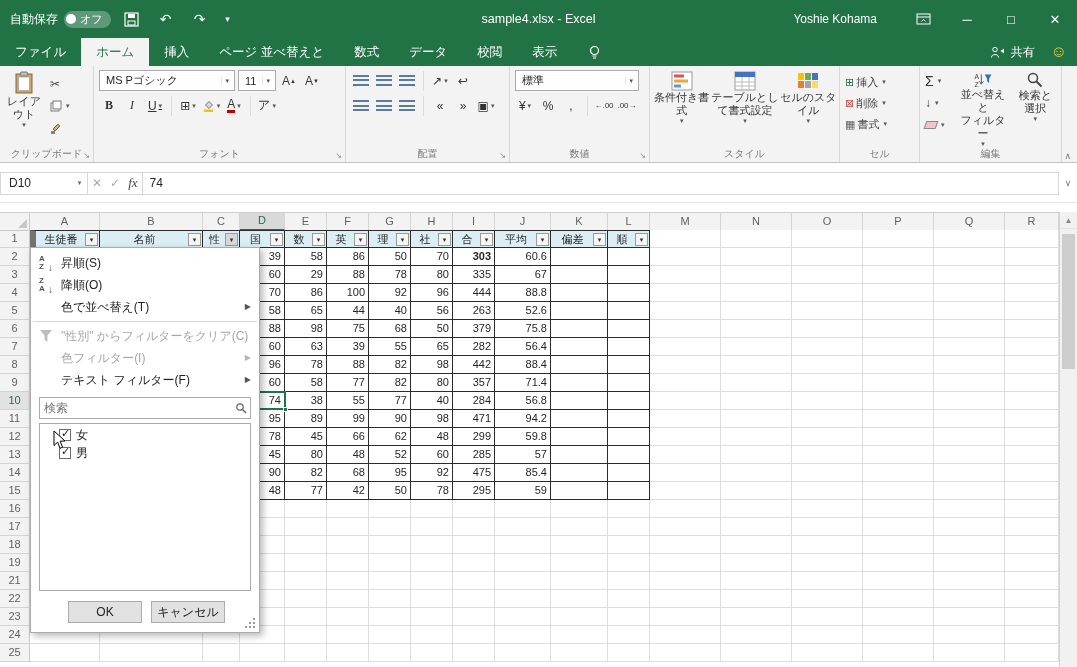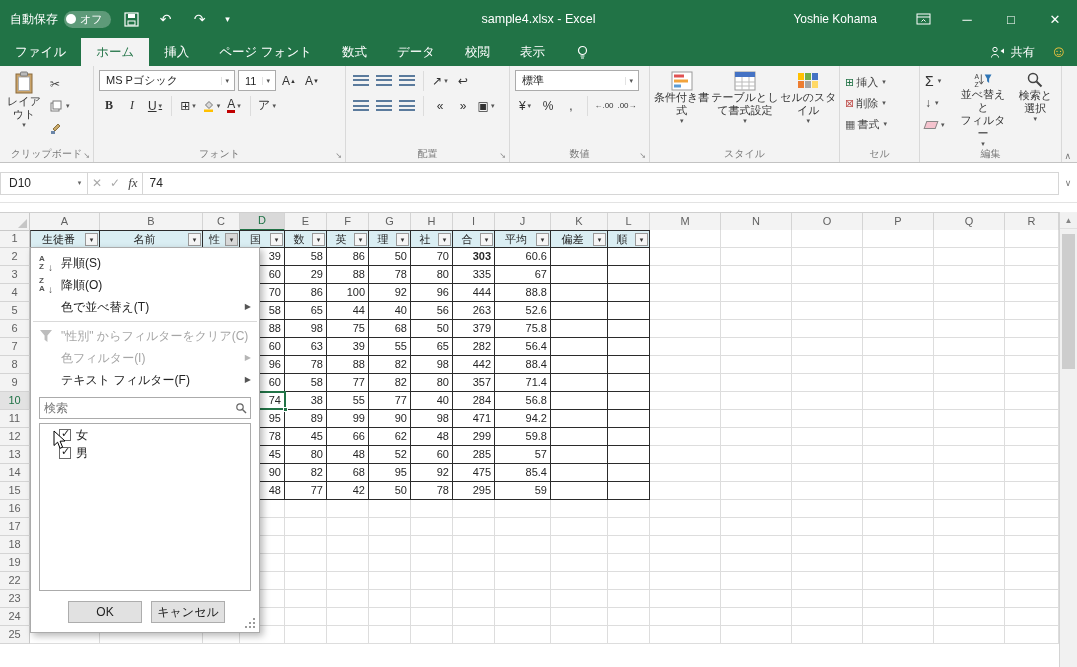--- a/index.html
+++ b/index.html
@@ -70,21 +70,21 @@
   .shead{border-top:1px solid #CFCFCF}
   .corner{width:30px;height:18px;background:#F3F3F3;border-right:1px solid #C9C9C9;border-bottom:1px solid #C9C9C9;position:relative}
   .corner::after{content:"";position:absolute;right:2px;bottom:2px;border-left:9px solid transparent;border-bottom:9px solid #C6C6C6}
   .chcell{height:18px;background:#F3F3F3;border-right:1px solid #D4D4D4;border-bottom:1px solid #C9C9C9;font-size:11px;color:#616161;text-align:center;line-height:17px}
   .chcell.active{background:#D9D9D9;color:#1E7145;border-bottom:2px solid #217346;line-height:15px}
   .rowhdr{width:30px;height:18px;background:#F3F3F3;border-right:1px solid #C9C9C9;border-bottom:1px solid #D4D4D4;font-size:11px;color:#616161;text-align:center;line-height:17px}
   .rowhdr.active{color:#1E7145;background:#E2E2E2}
   .cell{height:18px;border-right:1px solid #DDDDDD;border-bottom:1px solid #DDDDDD;font-size:11px;line-height:17px;overflow:hidden;white-space:nowrap;background:#fff}
   .cell.tbl{border-right-color:#2B2B2B;border-bottom-color:#2B2B2B}
   .cell.tblt{border-top:1px solid #2B2B2B}
-  .cell.tbll{border-left:1px solid #737373}
+  .cell.tbll{border-left:6px solid #737373}
   .cell.num{text-align:right;padding-right:3px}
   .fhead{background:#DAEEF3;position:relative;text-align:center;padding-right:13px}
   .fbtn{position:absolute;right:1px;top:2px;width:13px;height:13px;background:#F5F5F5;border:1px solid #9A9A9A;font-size:7px;line-height:11px;color:#333;text-align:center}
   .fbtn.pressed{background:#D8D8D8}
 
   #selbox{position:absolute;left:239px;top:391px;width:47px;height:19px;border:2px solid #217346;z-index:10;pointer-events:none}
   #selbox .fh{position:absolute;right:-4px;bottom:-4px;width:5px;height:5px;background:#217346;border:1px solid #fff}
 
   
   #vscroll{position:absolute;top:212px;right:0;width:18px;bottom:0;background:#F1F1F1;border-left:1px solid #D4D4D4}
@@ -158,21 +158,21 @@
     <span class="winbtn">□</span>
     <span class="winbtn">✕</span>
   </div>
 </div>
 
 <div class="tabrow">
   <div id="tabs-holder">
       <div class="tab">ファイル</div>
       <div class="tab active">ホーム</div>
       <div class="tab">挿入</div>
-      <div class="tab">ページ フォント</div>
+      <div class="tab">ページ 並べ替えと</div>
       <div class="tab">数式</div>
       <div class="tab">データ</div>
       <div class="tab">校閲</div>
       <div class="tab">表示</div>
     </div>
   <div class="hint">
     <svg width="13" height="15" viewBox="0 0 13 15">
         <circle cx="6.5" cy="5.5" r="4" fill="none" stroke="#fff" stroke-width="1.2"></circle>
         <line x1="4.5" y1="11" x2="8.5" y2="11" stroke="#fff"></line>
         <line x1="5" y1="13" x2="8" y2="13" stroke="#fff"></line>
@@ -863,20 +863,41 @@
       <div class="cell" style="width: 57px;"></div>
       <div class="cell" style="width: 42px;"></div>
       <div class="cell" style="width: 71px;"></div>
       <div class="cell" style="width: 71px;"></div>
       <div class="cell" style="width: 71px;"></div>
       <div class="cell" style="width: 71px;"></div>
       <div class="cell" style="width: 71px;"></div>
       <div class="cell" style="width: 54px;"></div>
     </div>
     <div class="srow">
+      <div class="rowhdr">21</div>
+      <div class="cell" style="width: 70px;"></div>
+      <div class="cell" style="width: 103px;"></div>
+      <div class="cell" style="width: 37px;"></div>
+      <div class="cell" style="width: 45px;"></div>
+      <div class="cell" style="width: 42px;"></div>
+      <div class="cell" style="width: 42px;"></div>
+      <div class="cell" style="width: 42px;"></div>
+      <div class="cell" style="width: 42px;"></div>
+      <div class="cell" style="width: 42px;"></div>
+      <div class="cell" style="width: 56px;"></div>
+      <div class="cell" style="width: 57px;"></div>
+      <div class="cell" style="width: 42px;"></div>
+      <div class="cell" style="width: 71px;"></div>
+      <div class="cell" style="width: 71px;"></div>
+      <div class="cell" style="width: 71px;"></div>
+      <div class="cell" style="width: 71px;"></div>
+      <div class="cell" style="width: 71px;"></div>
+      <div class="cell" style="width: 54px;"></div>
+    </div>
+    <div class="srow">
       <div class="rowhdr">22</div>
       <div class="cell" style="width: 70px;"></div>
       <div class="cell" style="width: 103px;"></div>
       <div class="cell" style="width: 37px;"></div>
       <div class="cell" style="width: 45px;"></div>
       <div class="cell" style="width: 42px;"></div>
       <div class="cell" style="width: 42px;"></div>
       <div class="cell" style="width: 42px;"></div>
       <div class="cell" style="width: 42px;"></div>
       <div class="cell" style="width: 42px;"></div>

